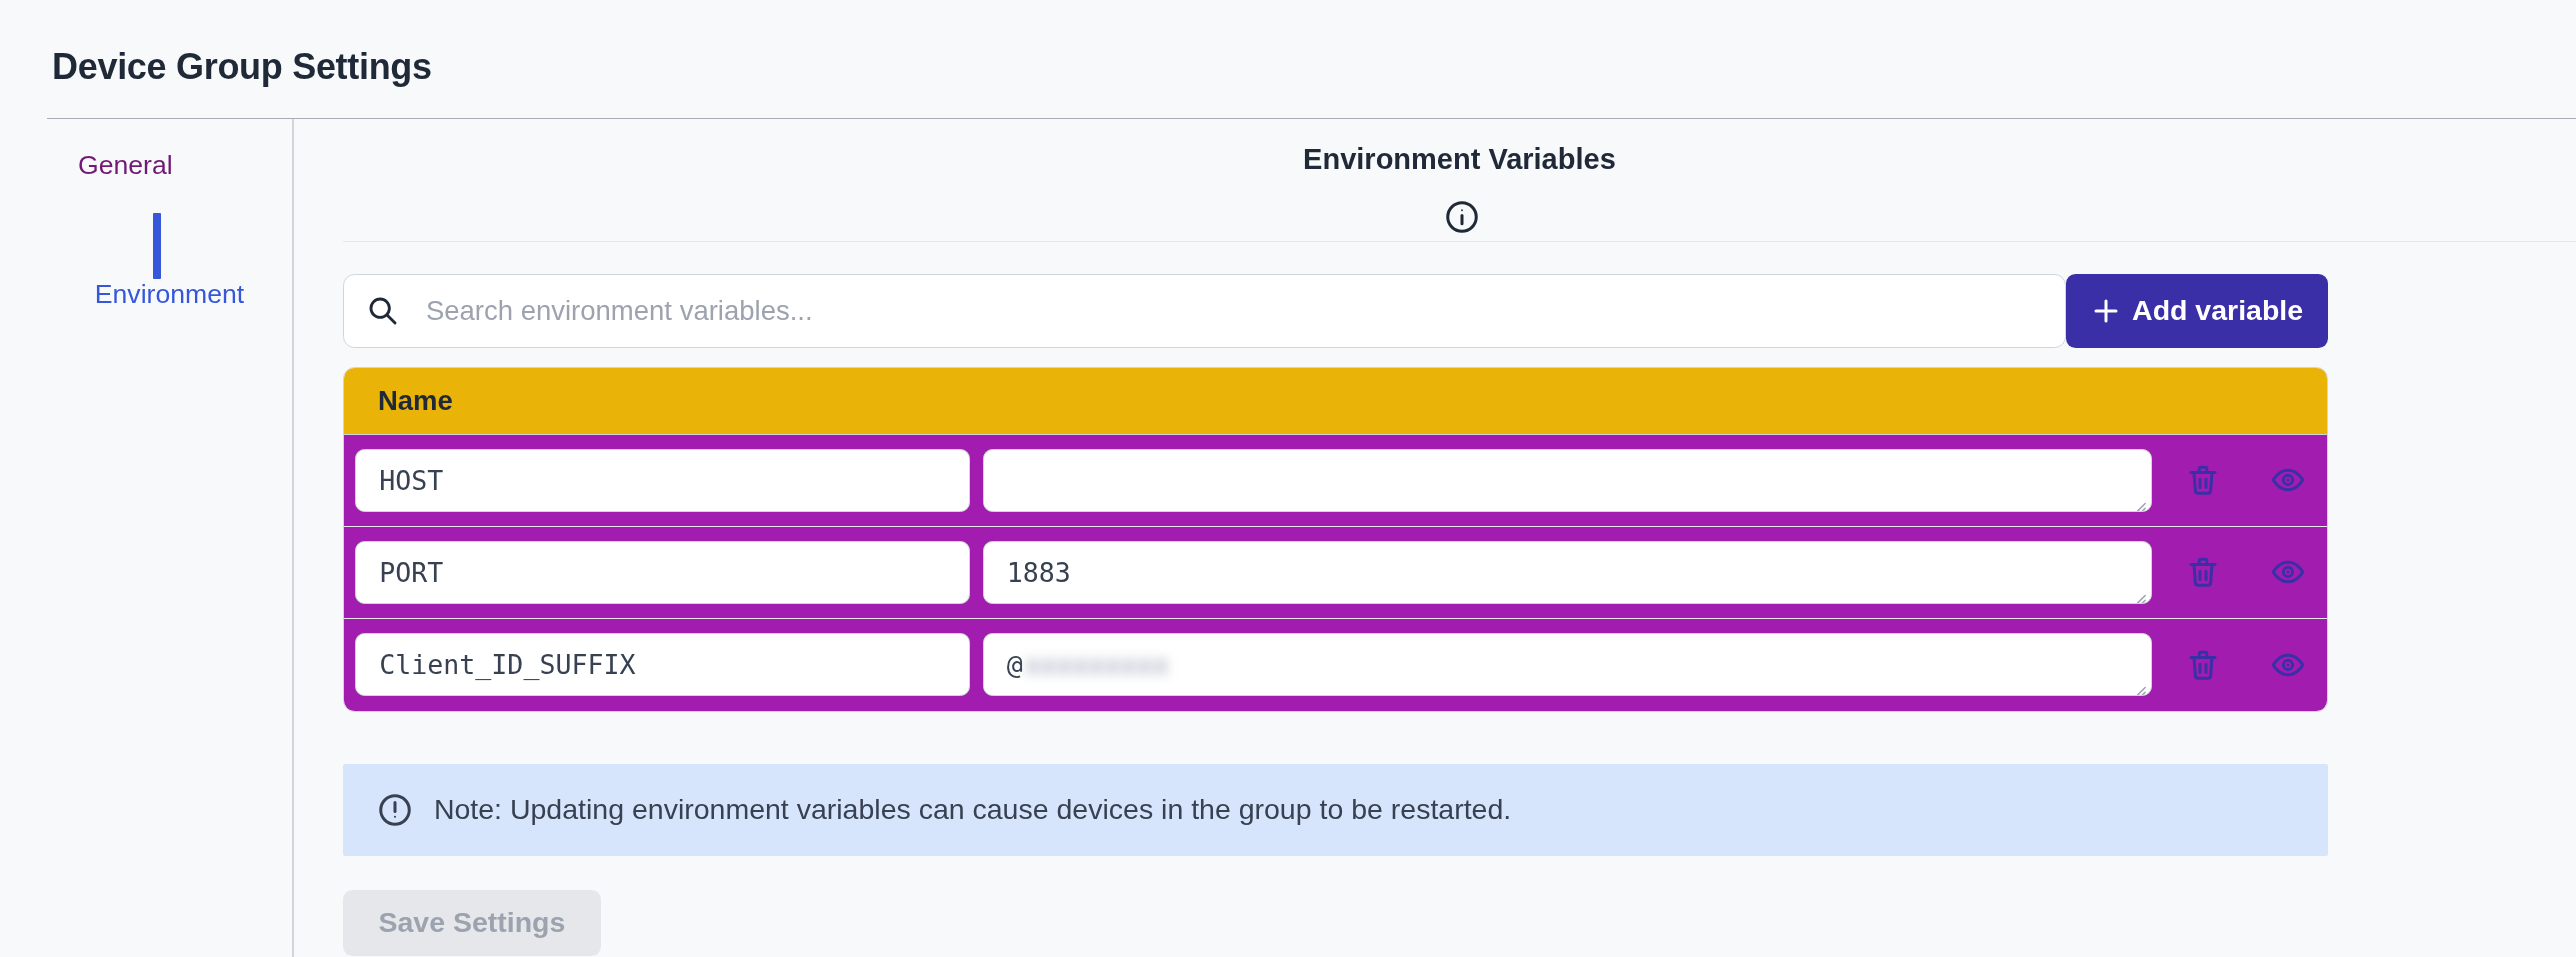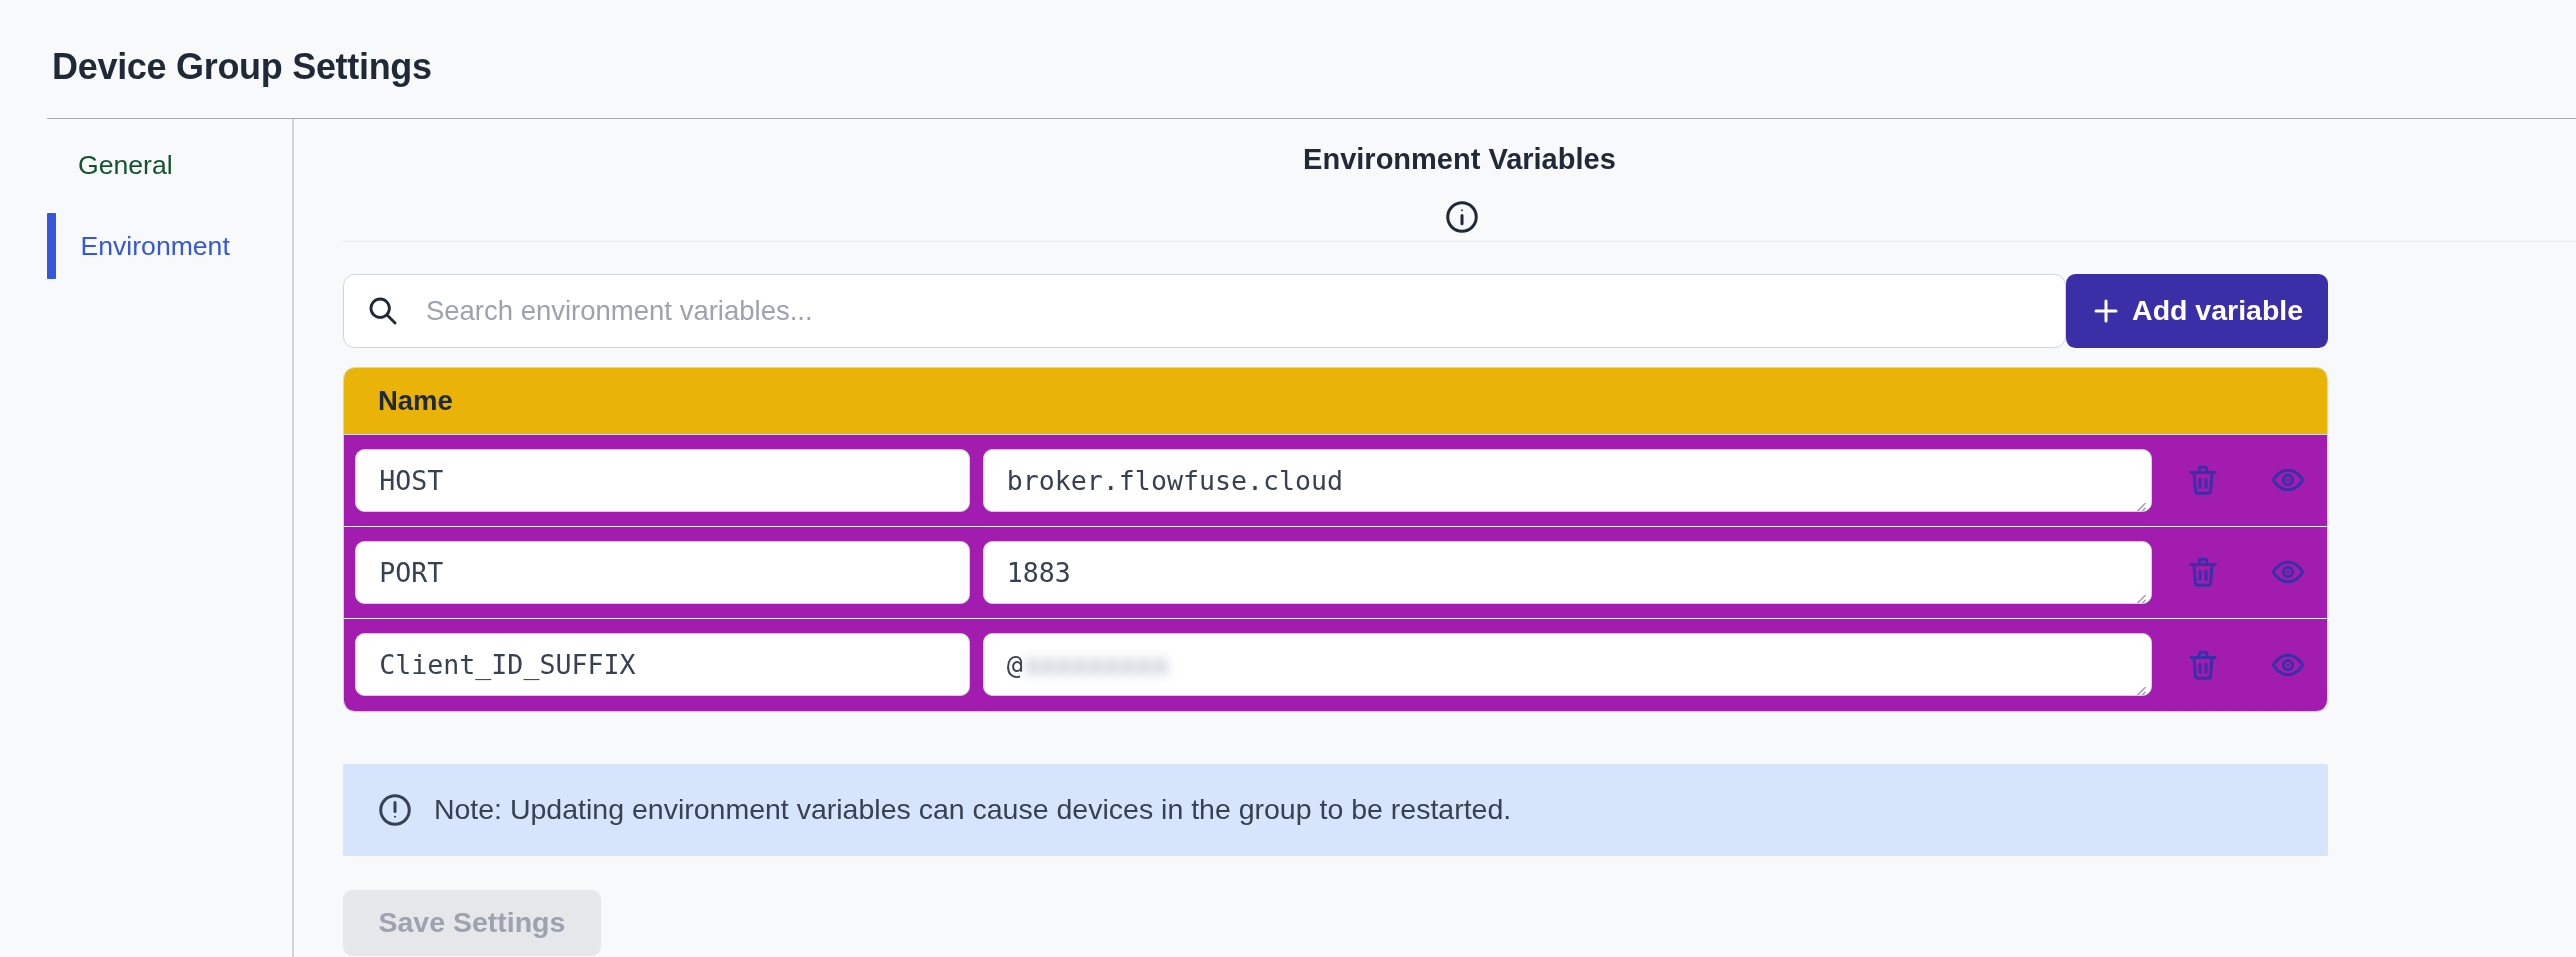--- a/index.html
+++ b/index.html
@@ -25,25 +25,25 @@
   }
 
   .layout { display: flex; margin-left: 47px; align-items: stretch; }
 
   .sidebar { width: 245px; padding-top: 13.3px; flex: 0 0 auto; }
   .nav-item {
     height: 66px;
     display: flex; align-items: center;
     padding-left: 31px;
     font-size: 26.6px;
-    color: #14532d;
+    color: #701a75;
     cursor: pointer;
     margin-bottom: 15px;
   }
-  .nav-item.active { padding-left: 0; color: #3657d9; }
+  .nav-item.active { padding-left: 0; color: #3657d9; flex-direction: column; }
   .nav-bar {
     width: 8.5px; height: 66px; background: #3657d9;
     margin-right: 25px; border-radius: 0.9px; flex: 0 0 auto;
   }
 
   .v-divider { width: 1.9px; background: #d1d5db; flex: 0 0 auto; }
 
   .main { flex: 1; padding: 0 0 23px 49px; min-width: 0; }
 
   .main-header {
@@ -197,21 +197,20 @@
           </div>
 
           <div class="t-row">
             <div>
                 <div class="field name-field">
               <span>HOST</span>
             </div>
               </div>
             <div>
                 <div class="field value-field">
-              <span>broker.flowfuse.cloud</span>
               <span class="grip">
                 <svg viewBox="0 0 20 20" fill="none" stroke="currentColor" stroke-width="1.6" stroke-linecap="round">
                   <line x1="17" y1="9" x2="9" y2="17"></line>
                       <line x1="17" y1="14" x2="14" y2="17"></line>
                 </svg>
               </span>
             </div>
               </div>
             <div class="row-actions">
               <button class="icon-btn">

